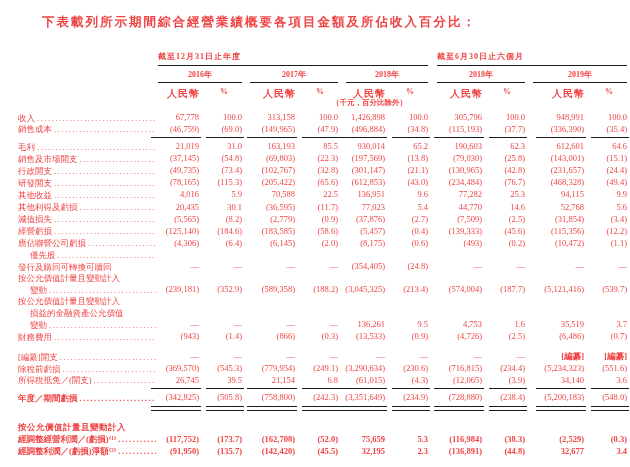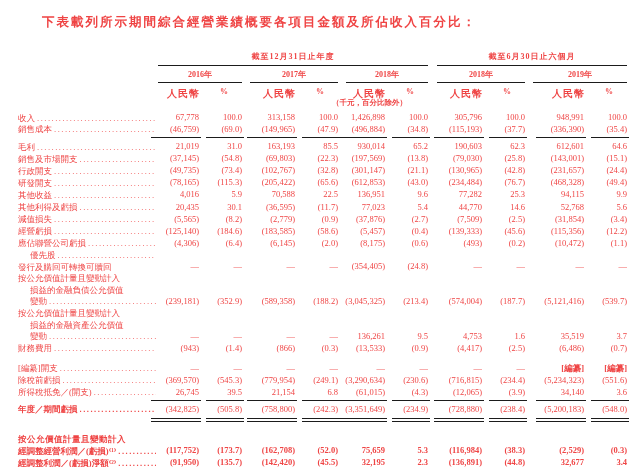--- a/index.html
+++ b/index.html
@@ -6,21 +6,21 @@
   .page{
     width:630px;height:467px;background:#ffffff;position:relative;overflow:hidden;
     font-family:"Liberation Serif","DejaVu Serif",serif;color:#ef4444;
   }
   .title{
     padding:14px 0 0 42px;font-size:12.5px;font-weight:bold;letter-spacing:2px;white-space:nowrap;
   }
   .tbl{padding-left:18px;margin-top:20px;}
   .hdr{margin-left:140px;}
   .p-row{display:flex;}
-  .p-cell{font-size:8px;font-weight:bold;text-align:center;letter-spacing:1px;
+  .p-cell{font-size:8px;font-weight:bold;letter-spacing:1px;
           border-bottom:1.5px solid #1b1b1b;padding-bottom:3px;white-space:nowrap;}
   .p1{width:270px;}
   .p2{width:190px;margin-left:9px;}
   .y-row{display:flex;margin-top:3px;}
   .y-cell{font-size:8px;font-weight:bold;text-align:center;border-bottom:1px solid #1b1b1b;
           padding-bottom:2px;}
   .u-row{display:flex;margin-top:4px;height:11px;}
   .n-row{display:flex;height:11px;}
   .ug{position:relative;}
   .u-rmb{position:absolute;right:42px;font-size:10px;font-weight:bold;letter-spacing:1px;white-space:nowrap;}
@@ -454,21 +454,20 @@
             <span class="pct">—</span>
           </div>
           <div class="grp gw4">
             <span class="rmb">—</span>
             <span class="pct">—</span>
           </div>
         </div>
         <div class="t-row">
           <div class="lbl">
             <div class="lbl-line"><span class="txt">按公允價值計量且變動計入</span></div>
-            <div class="lbl-line cont"><span class="txt">損益的金融負債公允價值</span></div>
             <div class="lbl-line cont lbl-last">
               <span class="txt">變動</span>
               <span class="dots"></span>
             </div>
           </div>
           <div class="grp gw0">
             <span class="rmb">(239,181)</span>
             <span class="pct">(352.9)</span>
           </div>
           <div class="grp gw1">
@@ -531,21 +530,21 @@
           </div>
           <div class="grp gw1">
             <span class="rmb">(866)</span>
             <span class="pct">(0.3)</span>
           </div>
           <div class="grp gw2">
             <span class="rmb">(13,533)</span>
             <span class="pct">(0.9)</span>
           </div>
           <div class="grp gw3">
-            <span class="rmb">(4,417)</span>
+            <span class="rmb">(4,726)</span>
             <span class="pct">(2.5)</span>
           </div>
           <div class="grp gw4">
             <span class="rmb">(6,486)</span>
             <span class="pct">(0.7)</span>
           </div>
         </div>
         <div class="t-row" style="margin-top: 8px;">
           <div class="lbl">
             <div class="lbl-line lbl-last">

